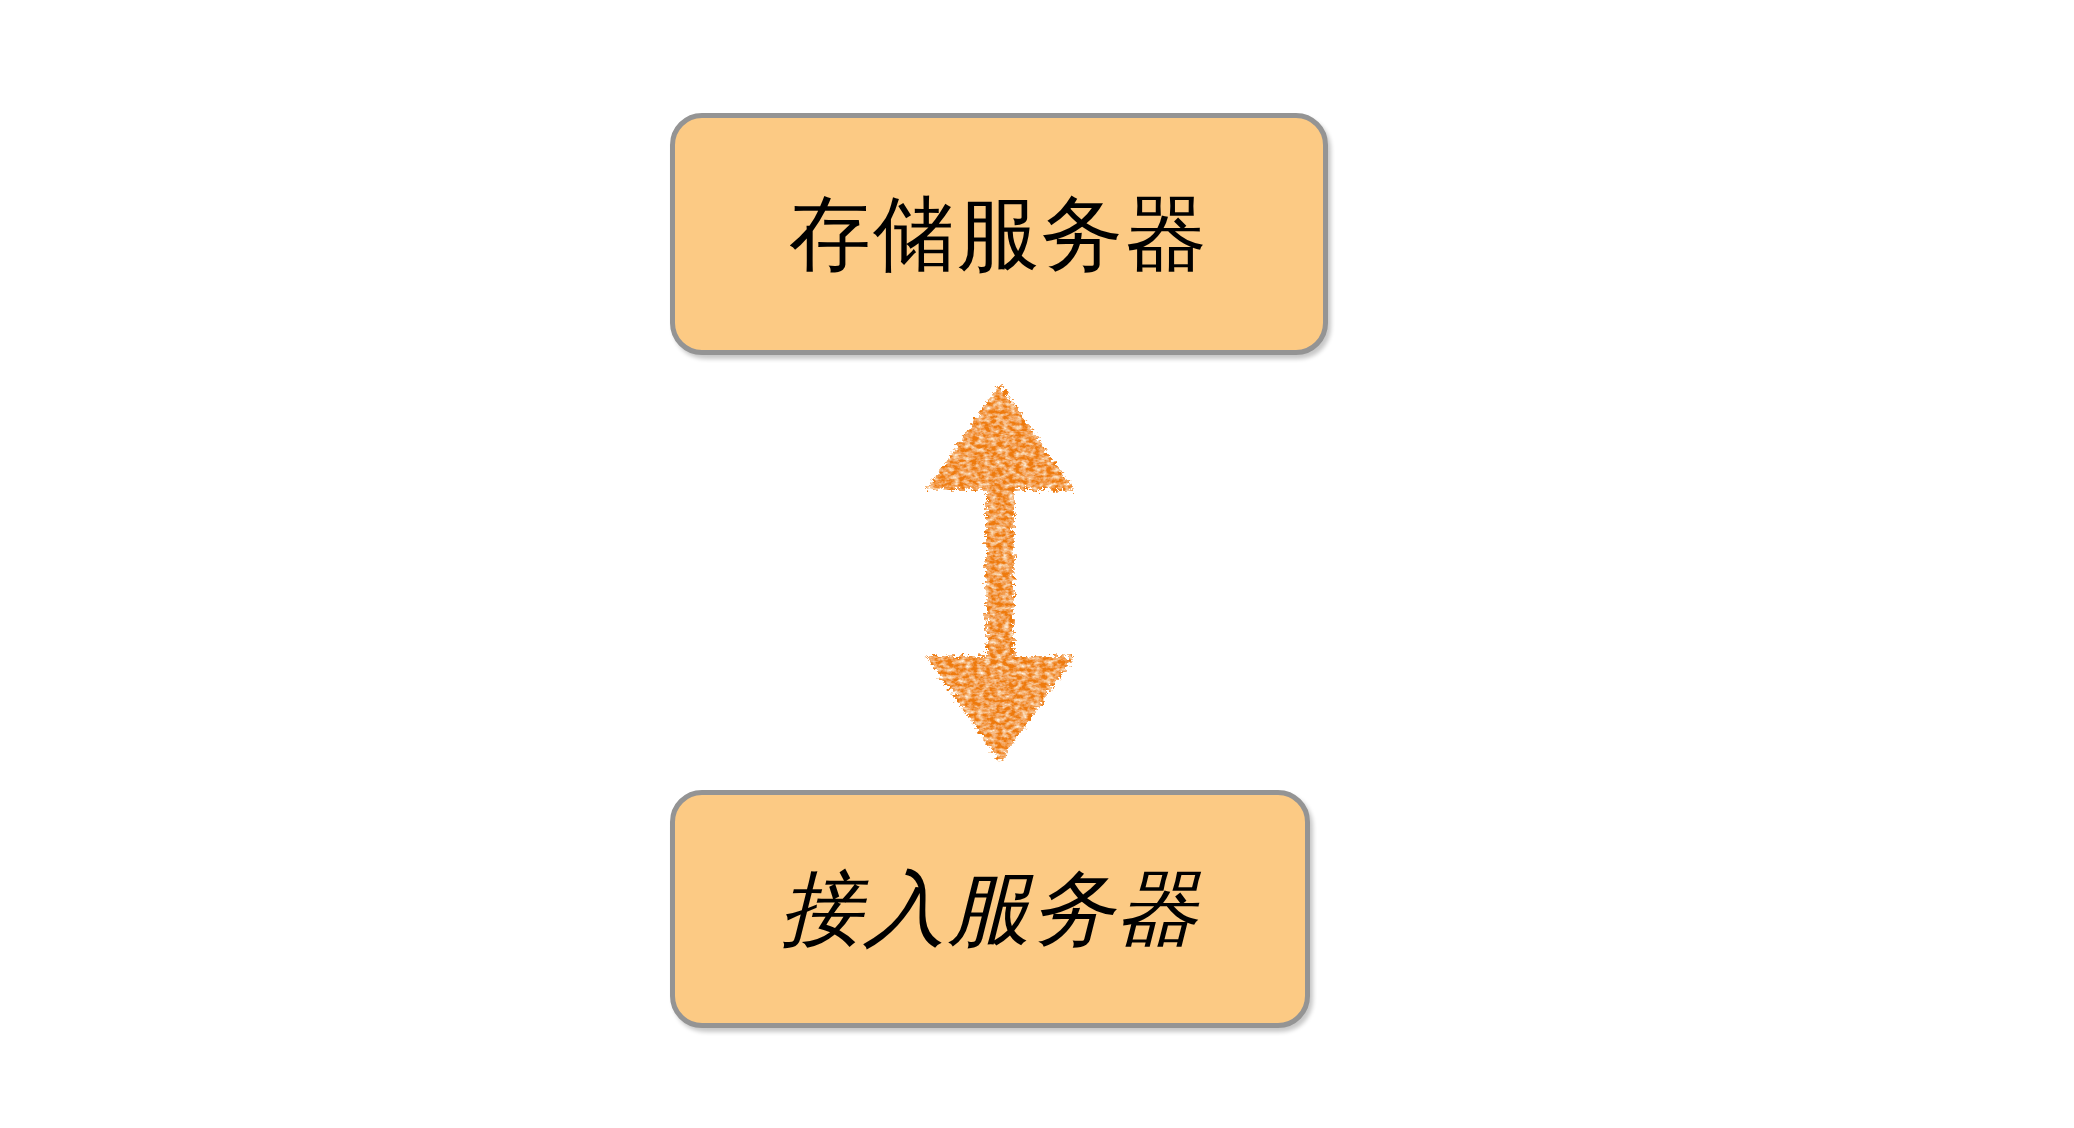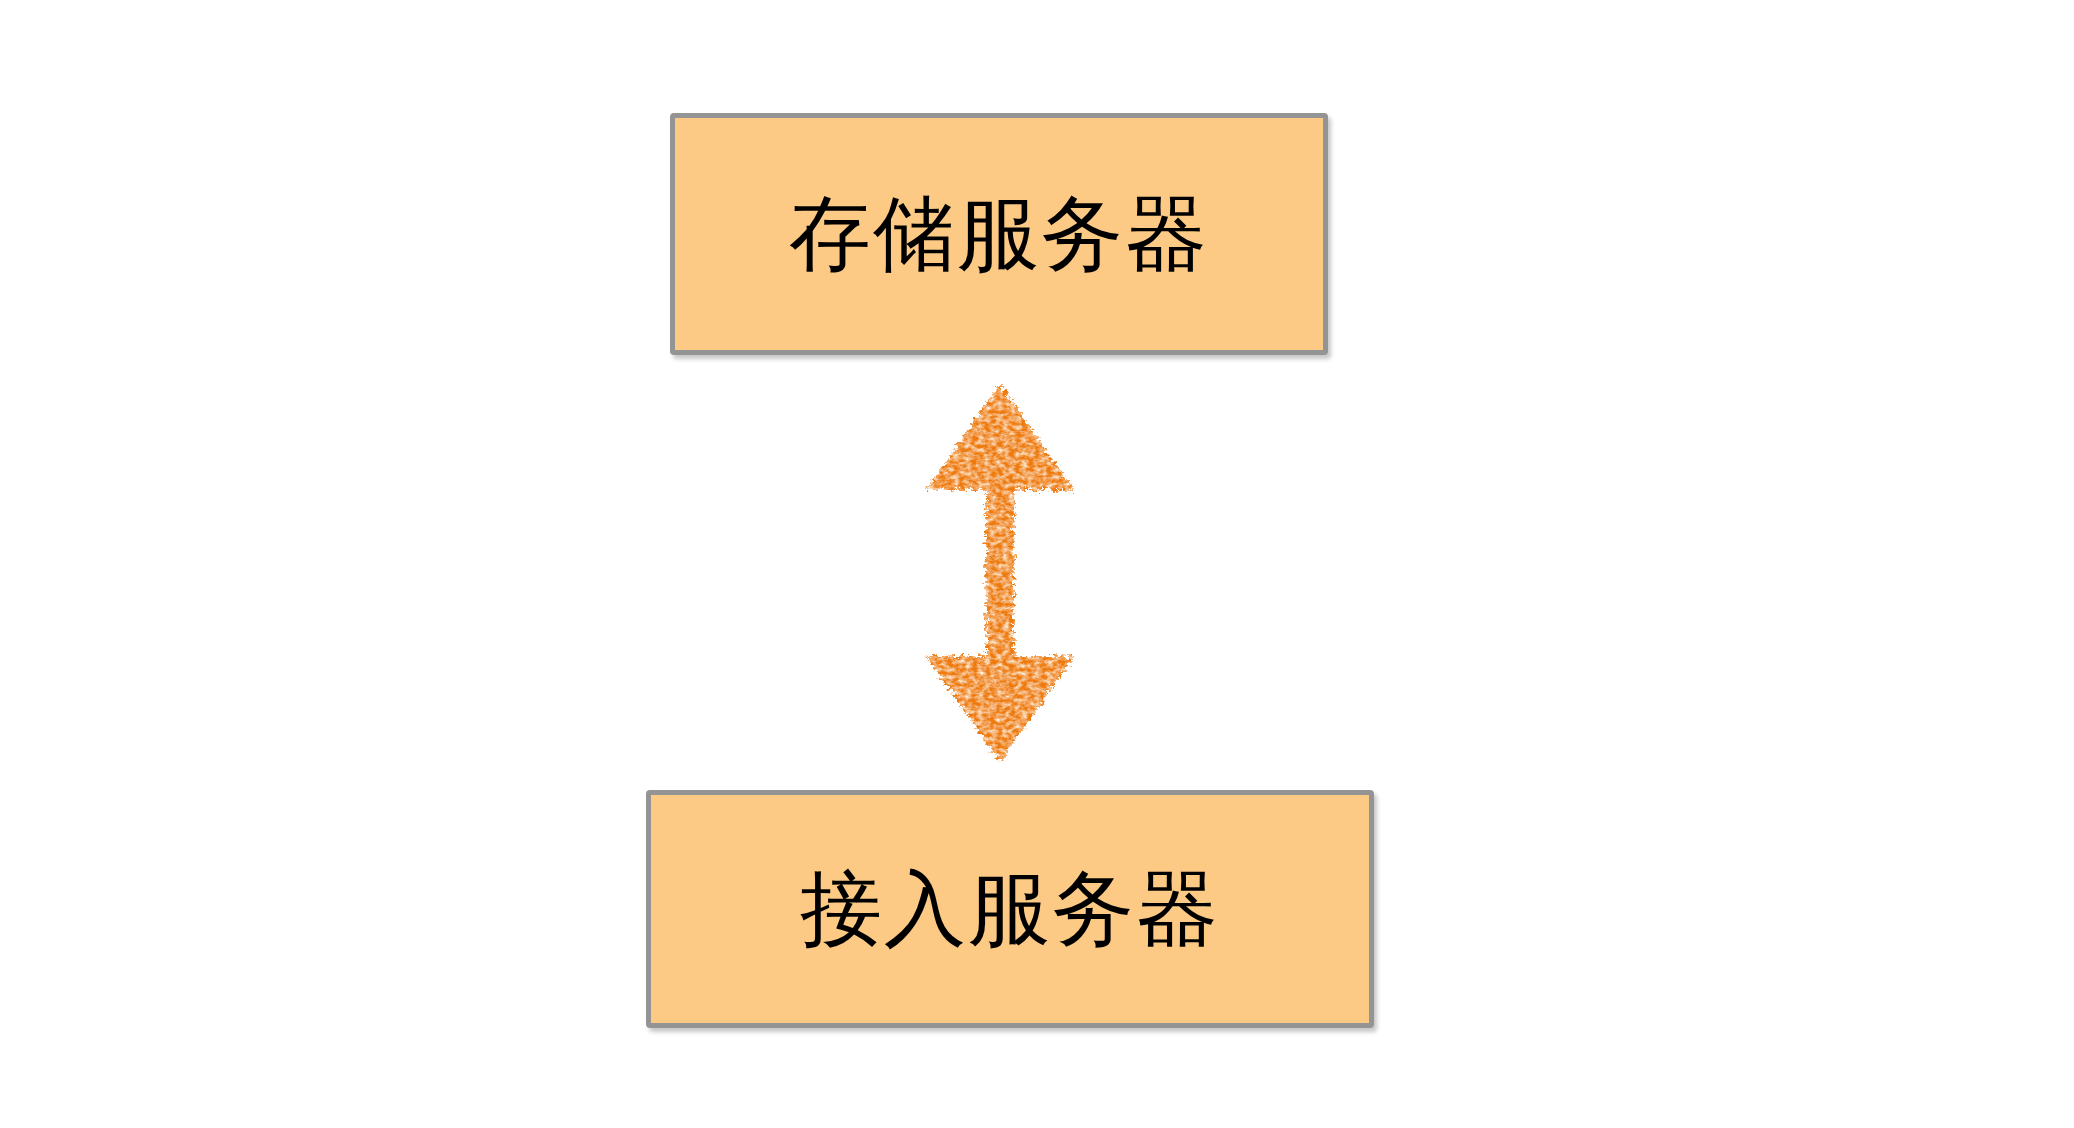--- a/index.html
+++ b/index.html
@@ -19,21 +19,21 @@
     width: 2074px;
     height: 1128px;
     background: #ffffff;
   }
 
   .node-box {
     position: absolute;
     box-sizing: border-box;
     background: #fcca84;
     border: 5px solid #949494;
-    border-radius: 4px;
+    border-radius: 32px;
     box-shadow: 3px 4px 4px rgba(0, 0, 0, 0.22);
     display: flex;
     align-items: center;
     justify-content: center;
   }
 
   .node-label {
     font-family: "DejaVu Sans", "Liberation Sans", sans-serif;
     font-size: 82px;
     line-height: 1;
@@ -45,24 +45,25 @@
   }
 
   #storage-node {
     left: 670px;
     top: 113px;
     width: 658px;
     height: 242px;
   }
 
   #access-node {
-    left: 646px;
+    left: 670px;
     top: 790px;
-    width: 728px;
+    width: 640px;
     height: 238px;
+    font-style: italic;
   }
 
   #link-arrow {
     position: absolute;
     left: 878px;
     top: 372px;
     width: 244px;
     height: 400px;
     pointer-events: none;
   }

